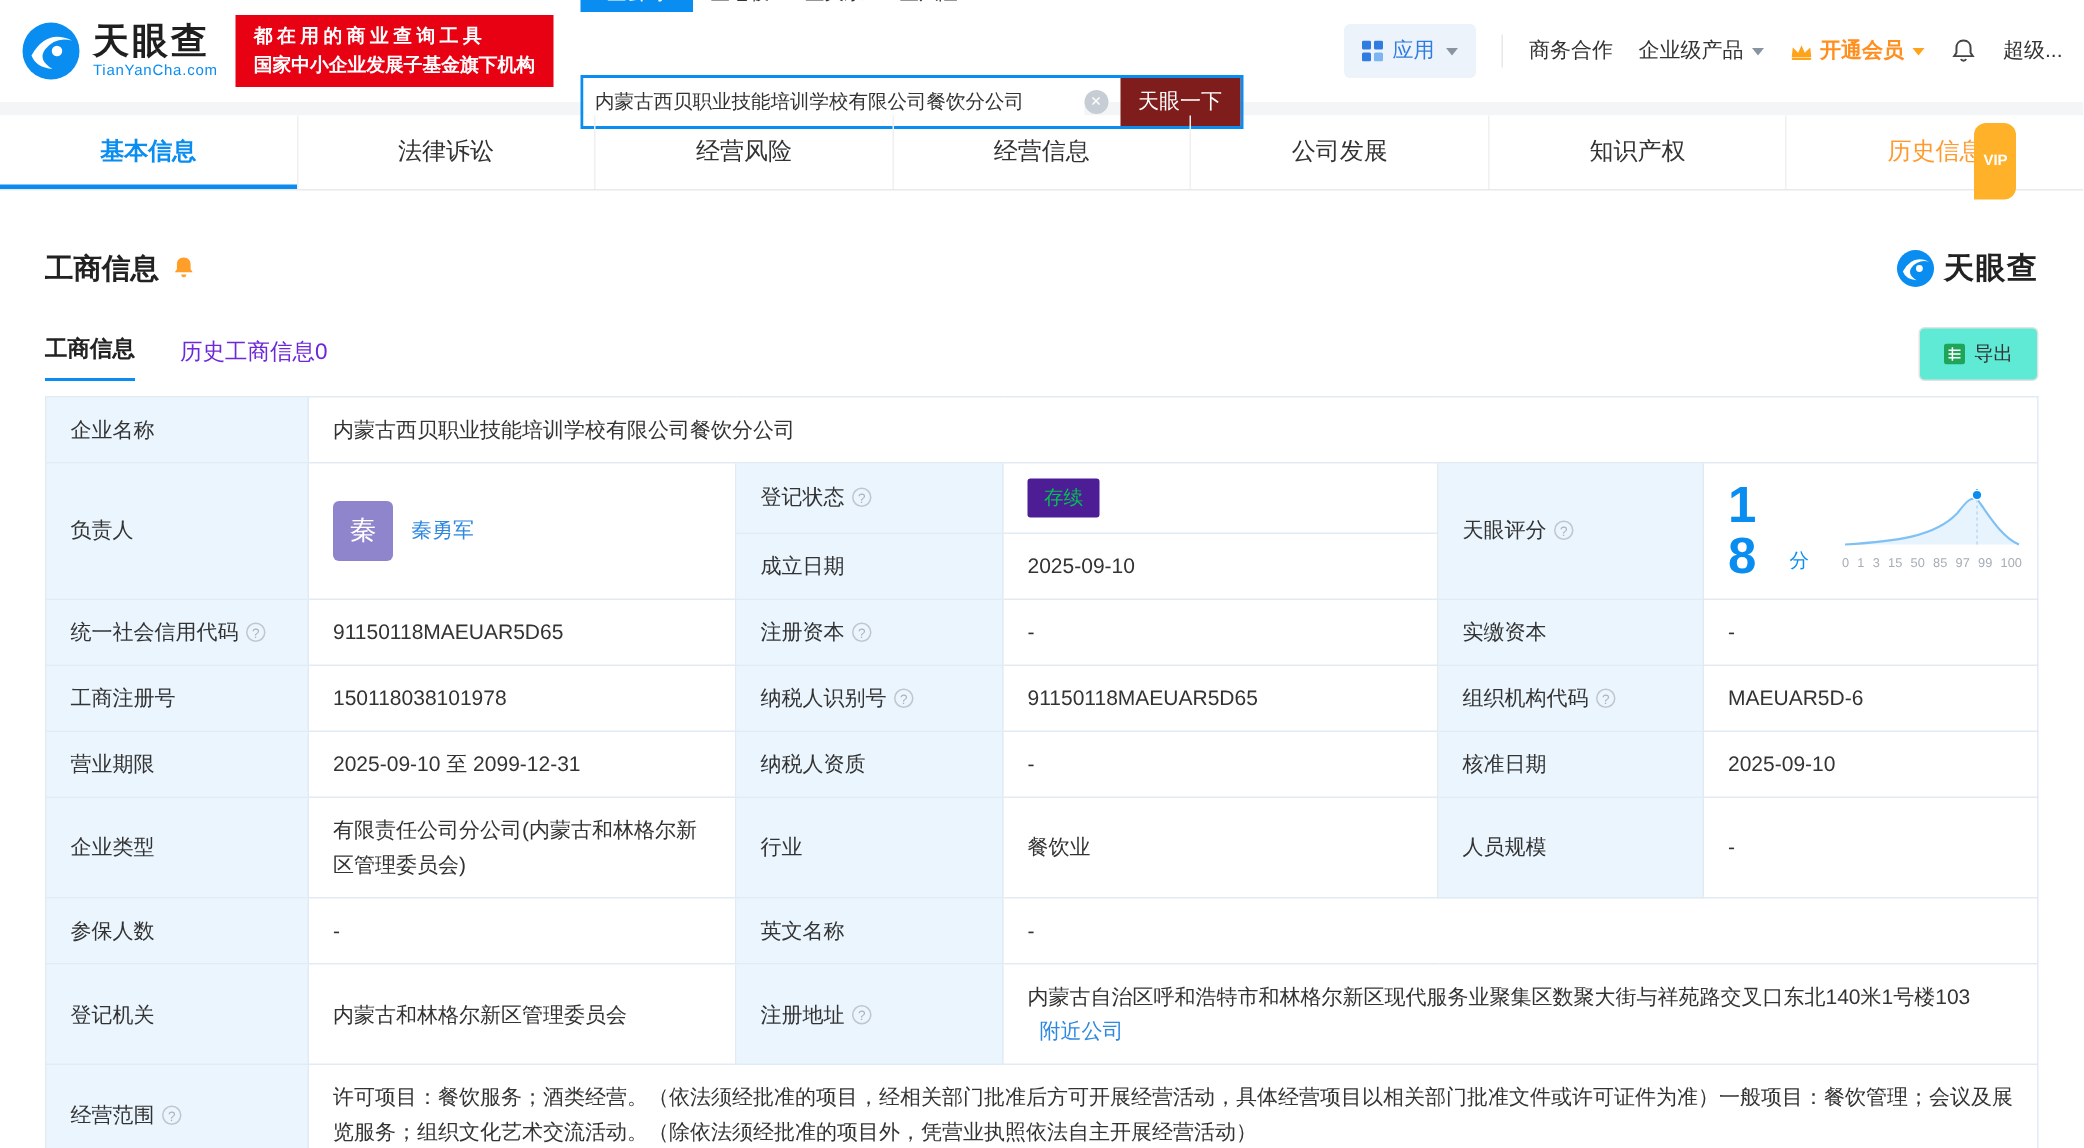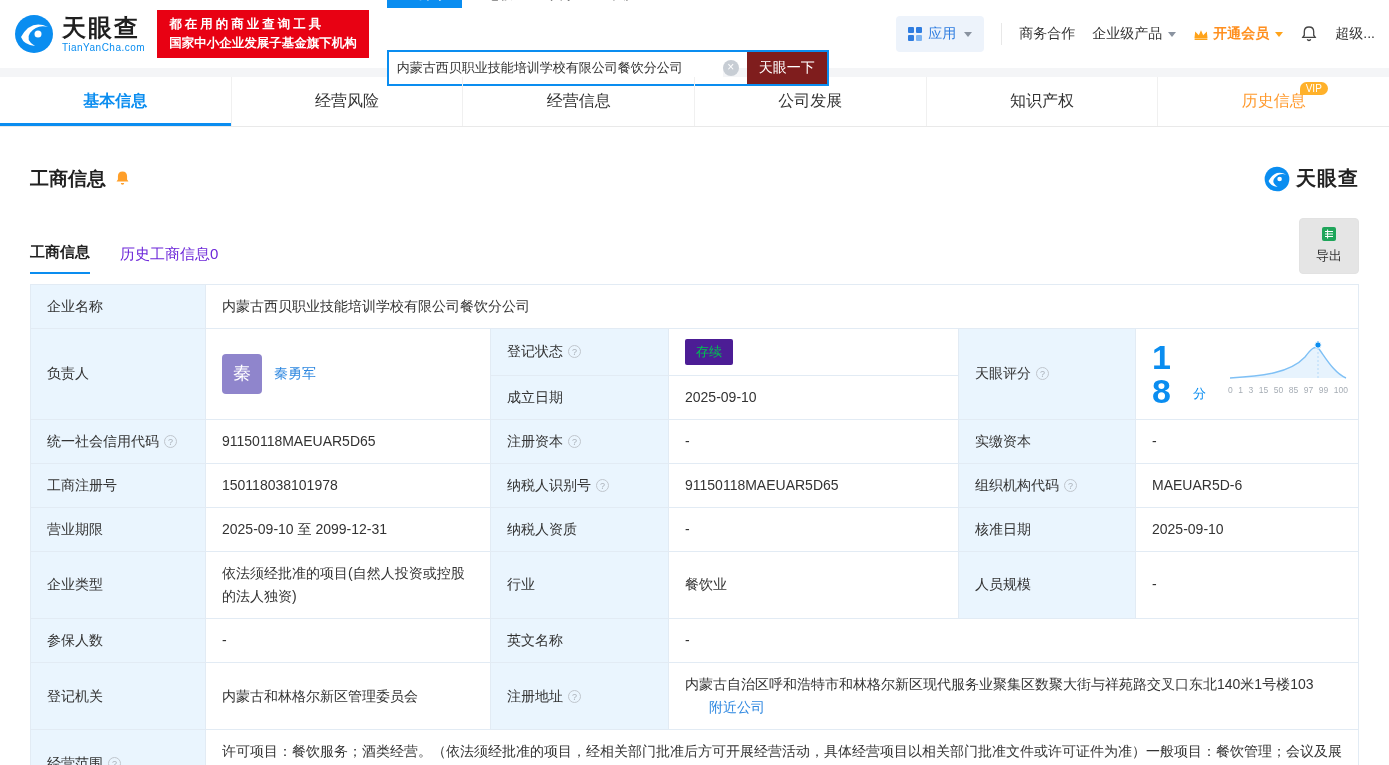--- a/index.html
+++ b/index.html
@@ -32,43 +32,43 @@
   .hdr-link.vip-link { color: #ff8f1f; font-weight: bold; }
   .bell-btn { cursor: pointer; display: inline-flex; }
   
   .band { height: 9px; background: #f4f5f7; }
   .nav-tabs { display: flex; height: 50px; border-bottom: 1px solid #e9e9e9; background: #fff; }
   .nav-tab { flex: 1; display: flex; align-items: center; justify-content: center; font-size: 16px; color: #333; border-right: 1px solid #f0f0f0; position: relative; cursor: pointer; }
   .nav-tab:last-child { border-right: none; }
   .nav-tab.active { color: #0a8df0; font-weight: bold; }
   .nav-tab.active::after { content: ""; position: absolute; left: 0; right: 0; bottom: 0; height: 3px; background: #0a8df0; }
   .nav-tab.orange { color: #ff9a2e; }
-  .vip-badge { position: absolute; top: 5px; left: calc(50% + 26px); background: #ffb12a; color: #fff; font-size: 10px; font-weight: normal; padding: 0 6px; border-radius: 8px 8px 8px 0; line-height: 1.3; }
+  .vip-badge { position: absolute; top: 5px; left: calc(50% + 26px); background: #ffb12a; color: #fff; font-size: 10px; font-weight: bold; padding: 19px 6px; border-radius: 8px 8px 8px 0; line-height: 1.3; }
   
   .content { padding: 0 30px 20px 30px; }
   .sec-head { display: flex; align-items: center; margin-top: 38px; }
   .sec-title { font-size: 19px; font-weight: bold; color: #222; }
   .sec-bell { margin-left: 8px; display: inline-flex; }
   .brand-right { margin-left: auto; display: flex; align-items: center; gap: 6px; font-size: 20px; font-weight: bold; color: #222; letter-spacing: 1px; }
   .sub-row { display: flex; align-items: flex-end; margin-top: 26px; }
   .sub-tab { font-size: 15px; padding-bottom: 10px; cursor: pointer; }
   .sub-tab.active { font-weight: bold; color: #222; border-bottom: 2px solid #0a8df0; cursor: default; }
   .sub-tab.muted { color: #6d28d9; margin-left: 30px; }
-  .export-btn { margin-left: auto; display: flex; align-items: center; gap: 6px; border: 1px solid #e2e2e2; border-radius: 4px; padding: 8px 16px; font-size: 13px; color: #333; background: #e5e5e5; cursor: pointer; font-family: inherit; flex-direction: column; }
+  .export-btn { margin-left: auto; display: flex; align-items: center; gap: 6px; border: 1px solid #e2e2e2; border-radius: 4px; padding: 8px 16px; font-size: 13px; color: #333; background: #5eead4; cursor: pointer; font-family: inherit; }
   
   .info-table { width: 100%; border-collapse: collapse; margin-top: 10px; font-size: 14px; table-layout: fixed; }
   .info-table td { border: 1px solid #e2ebf4; padding: 10px 16px; vertical-align: middle; line-height: 1.65; word-break: break-all; }
   td.lbl { background: #eaf5fe; color: #333; }
   .q { display: inline-block; width: 13px; height: 13px; border: 1px solid #c0c6cd; border-radius: 50%; color: #aab1b9; font-size: 9px; line-height: 12px; text-align: center; vertical-align: 1px; margin-left: 5px; cursor: pointer; }
   .q::before { content: "?"; }
   a.lnk { color: #2f88e0; text-decoration: none; cursor: pointer; }
   .rep-cell { display: flex; align-items: center; gap: 12px; }
   .avatar { width: 40px; height: 40px; background: #8f85cc; color: #fff; font-size: 18px; border-radius: 4px; display: flex; align-items: center; justify-content: center; flex: none; cursor: pointer; }
   .status-badge { display: inline-block; background: #4c1d95; color: #00c251; font-size: 13px; padding: 2px 11px; border-radius: 2px; }
-  .score-cell { display: flex; align-items: flex-start; gap: 22px; }
+  .score-cell { display: flex; align-items: center; gap: 22px; }
   .score-num { font-size: 34px; font-weight: bold; color: #0a8df0; line-height: 1; }
   .score-unit { font-size: 13px; color: #0a8df0; align-self: flex-end; margin-bottom: 3px; }
   .score-chart { display: flex; flex-direction: column; }
   .score-ticks { display: flex; justify-content: space-between; width: 120px; font-size: 8.5px; color: #a6adb5; margin-top: 1px; }
 </style>
 </head>
 <body>
 
 <div class="header">
   <div class="logo">
@@ -134,20 +134,21 @@
       </svg>
     </span>
     <span class="hdr-link">超级...</span>
   </div>
 </div>
 
 <div class="band"></div>
 
 <div class="nav-tabs">
   <div class="nav-tab active">基本信息</div>
+  <div class="nav-tab">法律诉讼</div>
   <div class="nav-tab">经营风险</div>
   <div class="nav-tab">经营信息</div>
   <div class="nav-tab">公司发展</div>
   <div class="nav-tab">知识产权</div>
   <div class="nav-tab orange">
     <span>历史信息</span>
     <span class="vip-badge">VIP</span>
   </div>
 </div>
 
@@ -280,21 +281,21 @@
       <td class="lbl">营业期限</td>
       <td>2025-09-10 至 2099-12-31</td>
       <td class="lbl">纳税人资质</td>
       <td>-</td>
       <td class="lbl">核准日期</td>
       <td>2025-09-10</td>
     </tr>
 
     <tr>
       <td class="lbl">企业类型</td>
-      <td>依法须经批准的项目(自然人投资或控股的法人独资)</td>
+      <td>有限责任公司分公司(内蒙古和林格尔新区管理委员会)</td>
       <td class="lbl">行业</td>
       <td>餐饮业</td>
       <td class="lbl">人员规模</td>
       <td>-</td>
     </tr>
 
     <tr>
       <td class="lbl">参保人数</td>
       <td>-</td>
       <td class="lbl">英文名称</td>
@@ -302,21 +303,21 @@
     </tr>
 
     <tr>
       <td class="lbl">登记机关</td>
       <td>内蒙古和林格尔新区管理委员会</td>
       <td class="lbl">
         <span>注册地址</span><span class="q"></span>
       </td>
       <td colspan="3">
         <span>内蒙古自治区呼和浩特市和林格尔新区现代服务业聚集区数聚大街与祥苑路交叉口东北140米1号楼103</span>
-        <a class="lnk" style="white-space:nowrap; margin-left:24px">附近公司</a>
+        <a class="lnk" style="white-space:nowrap; margin-left:8px">附近公司</a>
       </td>
     </tr>
 
     <tr>
       <td class="lbl">
         <span>经营范围</span><span class="q"></span>
       </td>
       <td colspan="5">许可项目：餐饮服务；酒类经营。（依法须经批准的项目，经相关部门批准后方可开展经营活动，具体经营项目以相关部门批准文件或许可证件为准）一般项目：餐饮管理；会议及展览服务；组织文化艺术交流活动。（除依法须经批准的项目外，凭营业执照依法自主开展经营活动）</td>
     </tr>
   </tbody>

